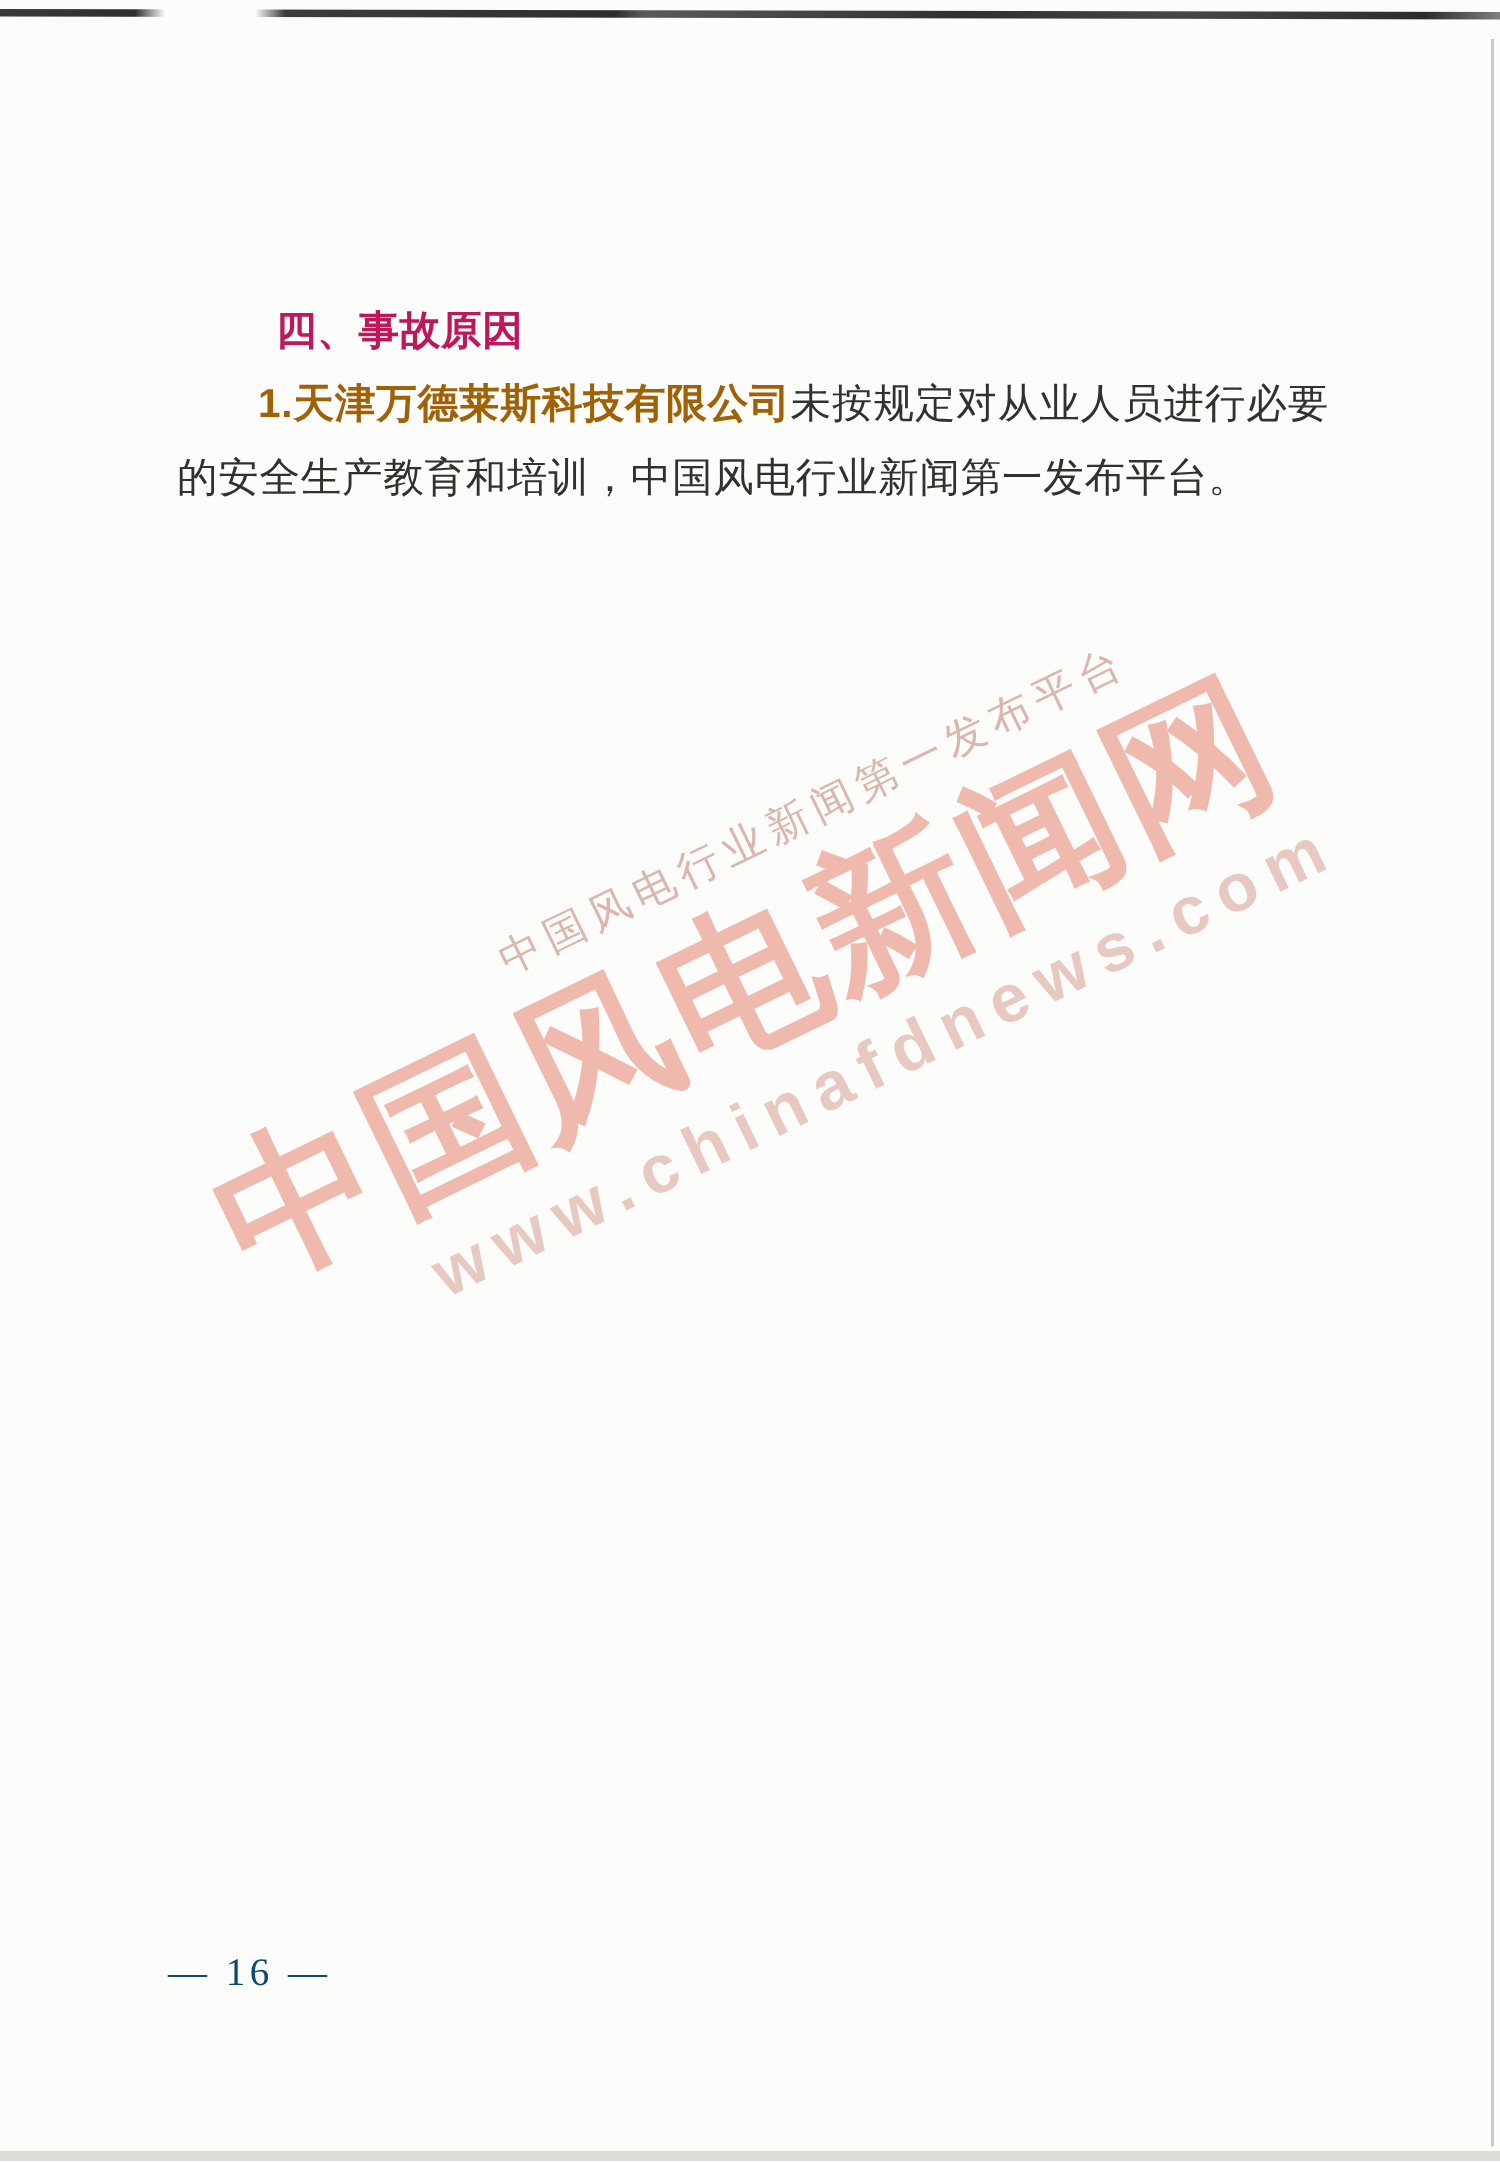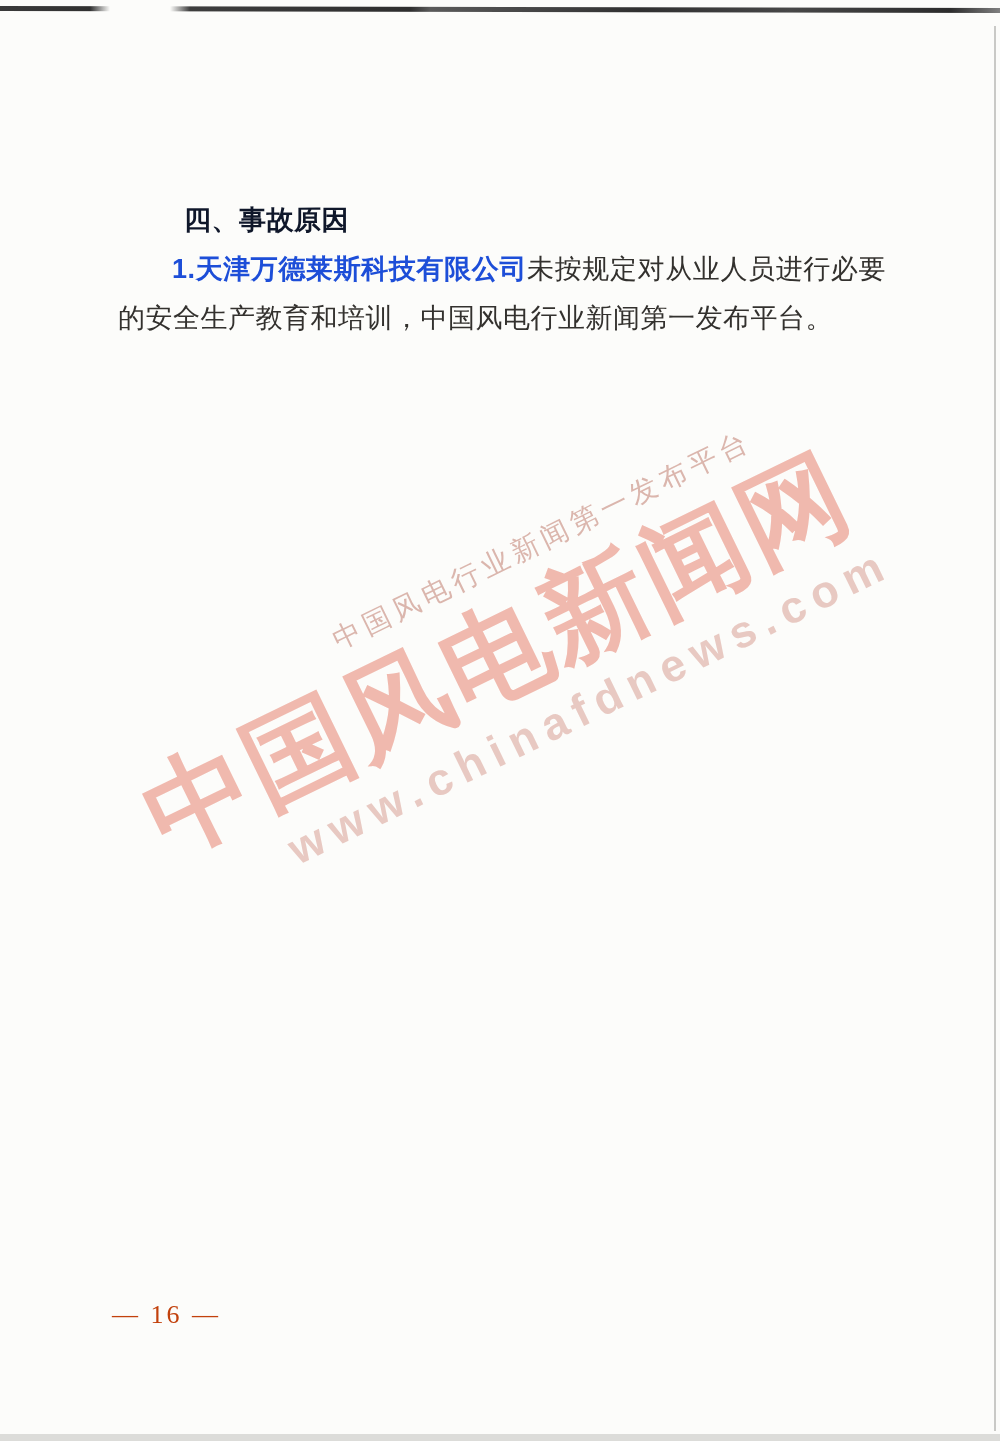--- a/index.html
+++ b/index.html
@@ -63,32 +63,32 @@
     text-align:justify;
     letter-spacing:0.5px;
   }
   .content p{margin:0;padding:0;}
   .p-indent{text-indent:54px;}
   .p-noindent{text-indent:0;}
   .heading{
     text-indent:66px;
     font-weight:bold;
     font-family:"Liberation Sans","DejaVu Sans",sans-serif;
-    color:#0f172a;
+    color:#be185d;
   }
   .subheading{text-indent:64px;}
   .bold-lead{
     font-weight:bold;
     font-family:"Liberation Sans","DejaVu Sans",sans-serif;
-    color:#1d4ed8;
+    color:#a16207;
   }
   
   .footer{
     position:absolute;left:112px;top:1300px;z-index:2;
-    font-size:26px;letter-spacing:3px;color:#c2410c;
+    font-size:26px;letter-spacing:3px;color:#0c4a6e;
   }
 </style>
 </head>
 <body>
 
 <div class="page">
 
   <div class="scan-top"></div>
   <div class="scan-right"></div>
   <div class="scan-bottom"></div>

